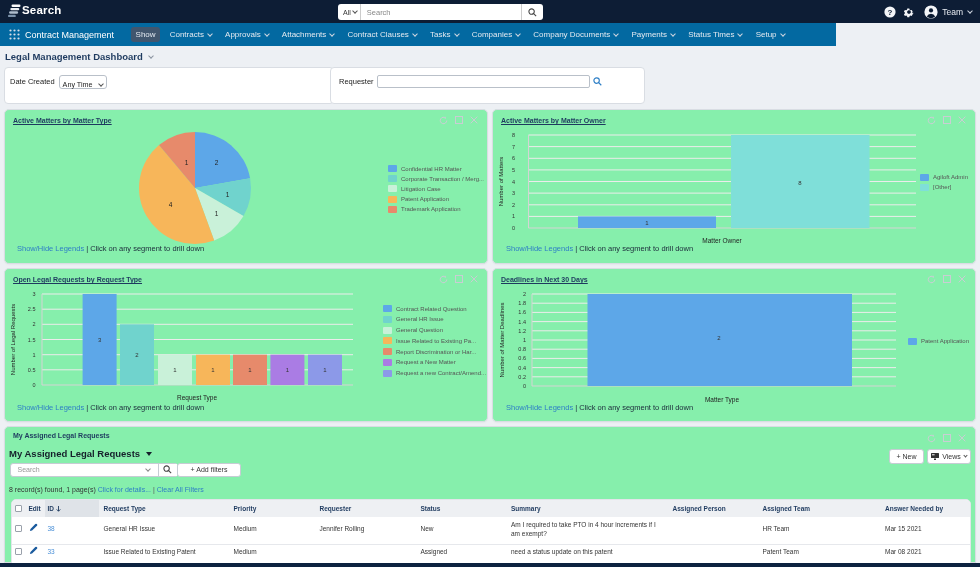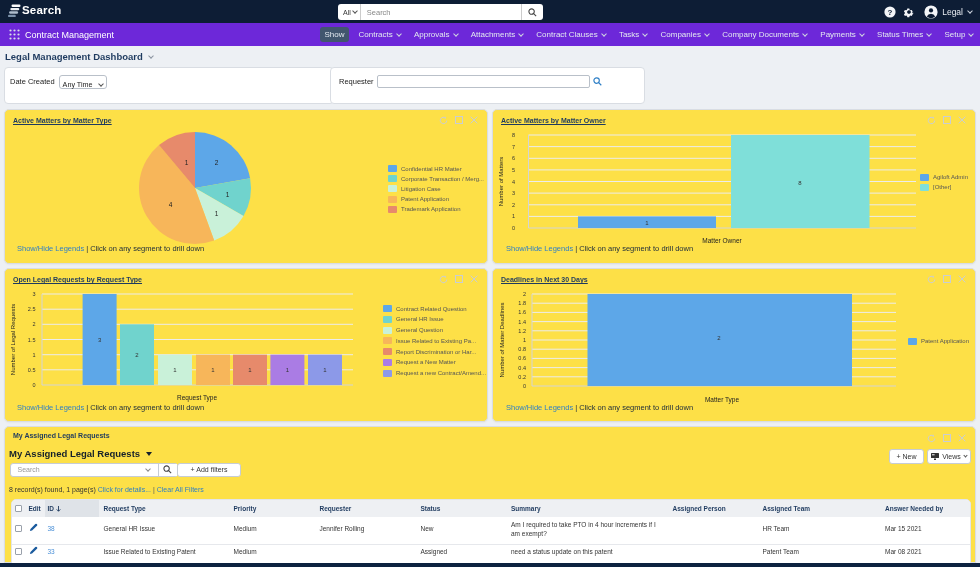--- a/index.html
+++ b/index.html
@@ -16,37 +16,37 @@
 .search-ph { font-size:7.5px; color:#888; padding-left:6px; flex:1; }
 .search-btn { width:22px; height:100%; border-left:1px solid #ccc; display:flex; align-items:center; justify-content:center; }
 .chev { display:inline-block; width:4px; height:4px; border-right:1px solid #555; border-bottom:1px solid #555; transform:rotate(45deg); margin-top:-2px; }
 .chev-w { border-color:#cfd6e0; }
 .topicons { position:absolute; right:8px; top:0; height:23px; display:flex; align-items:center; }
 .topicons > * { margin-left:7px; }
 .topicons > :first-child { margin-left:0; }
 .elena { color:#e8ecf2; font-size:8.5px; }
 
 
-.navbar { position:absolute; top:23px; left:0; width:980px; height:23px; background:#6d28d9; display:flex; align-items:center;justify-content:space-between; }
+.navbar { position:absolute; top:23px; left:0; width:836px; height:23px; background:#0369a1; display:flex; align-items:center; }
 .navtitle { color:#fff; font-size:9px; margin-left:25px; }
 .navmenu { display:flex; align-items:center; margin-left:17px; gap:0; }
 .navitem { color:#e3e9f0; font-size:8px; padding:3px 6.6px; display:flex; align-items:center; gap:4px; white-space:nowrap; }
 .navitem.home { background:#41566e; border-radius:3px; padding:3px 4.5px; margin-right:3px; }
 
 
 .pagetitle { position:absolute; top:51px; left:5px; font-size:9.5px; font-weight:bold; color:#1e3a5f; display:flex; align-items:center; gap:6px; }
 
 
 .fbox { position:absolute; top:67px; height:36.5px; background:#fff; border:1px solid #d9dde3; border-radius:4px; display:flex; align-items:center; padding-bottom:7px; }
 .flabel { font-size:7.5px; color:#222; }
 .fselect { height:14px; border:1px solid #b9c0c9; border-radius:3px; font-size:7.2px; color:#222; display:flex; align-items:center; padding:6px 3px 0 3px; gap:6px; }
 .finput { height:13px; border:1px solid #b9c0c9; border-radius:2px; background:#fff; }
 
 
-.panel { position:absolute; background:#fde047; border:1px solid #d9dde3; border-radius:5px; box-shadow:0 1px 2px rgba(0,0,0,0.04); }
+.panel { position:absolute; background:#86efac; border:1px solid #d9dde3; border-radius:5px; box-shadow:0 1px 2px rgba(0,0,0,0.04); }
 .ptitle { position:absolute; left:8px; top:7.5px; font-size:7px; font-weight:bold; color:#1e3a5f; text-decoration:underline; }
 .picons { position:absolute; right:9px; top:6px; display:flex; gap:7px; align-items:center; }
 .legline { position:absolute; left:12px; font-size:7.5px; color:#1b2a3a; }
 .legline a { color:#2e7fc6; text-decoration:none; }
 .leg { position:absolute; font-size:6px; color:#555; }
 .leg7 .legrow { margin-bottom:3.8px; }
 .legrow { display:flex; align-items:center; margin-bottom:3.2px; white-space:nowrap; }
 .legsw { width:9px; height:7px; border-radius:1px; margin-right:4px; flex:0 0 auto; }
 
 
@@ -96,21 +96,21 @@
         </svg>
     <svg width="12" height="12" viewBox="0 0 24 24">
           <path fill="#f3f5f8" d="M12 8.5a3.5 3.5 0 100 7 3.5 3.5 0 000-7zm9.4 5.3l-2.1 1.6.1 1-2 3.4-2.5-.7-1.7 1-.6 2.5h-4l-.6-2.5-1.7-1-2.5.7-2-3.4 1.9-1.6v-2l-1.9-1.6 2-3.4 2.5.7 1.7-1 .6-2.5h4l.6 2.5 1.7 1 2.5-.7 2 3.4-2 1.6z" transform="scale(1) translate(0,0)"></path>
           <circle cx="12" cy="12" r="3.2" fill="#0a1a31"></circle>
         </svg>
     <svg width="14" height="14" viewBox="0 0 14 14" style="margin-left:9px">
           <circle cx="7" cy="7" r="6.6" fill="#f3f5f8"></circle>
           <circle cx="7" cy="5.4" r="2.1" fill="#0a1a31"></circle>
           <path d="M2.8 11.4a4.6 4.6 0 018.4 0 6.6 6.6 0 01-8.4 0z" fill="#0a1a31"></path>
         </svg>
-    <div class="elena" style="margin-left:4px">Legal</div>
+    <div class="elena" style="margin-left:4px">Team</div>
     <span class="chev chev-w" style="margin-left:5px"></span>
   </div>
 </div>
 
 <div class="navbar">
   <svg class="abs" style="left:9px;top:6px" width="11" height="11" viewBox="0 0 11 11">
     <g fill="#d7dee8">
       <circle cx="1.5" cy="1.5" r="1.1"></circle>
           <circle cx="5.5" cy="1.5" r="1.1"></circle>
           <circle cx="9.5" cy="1.5" r="1.1"></circle>

